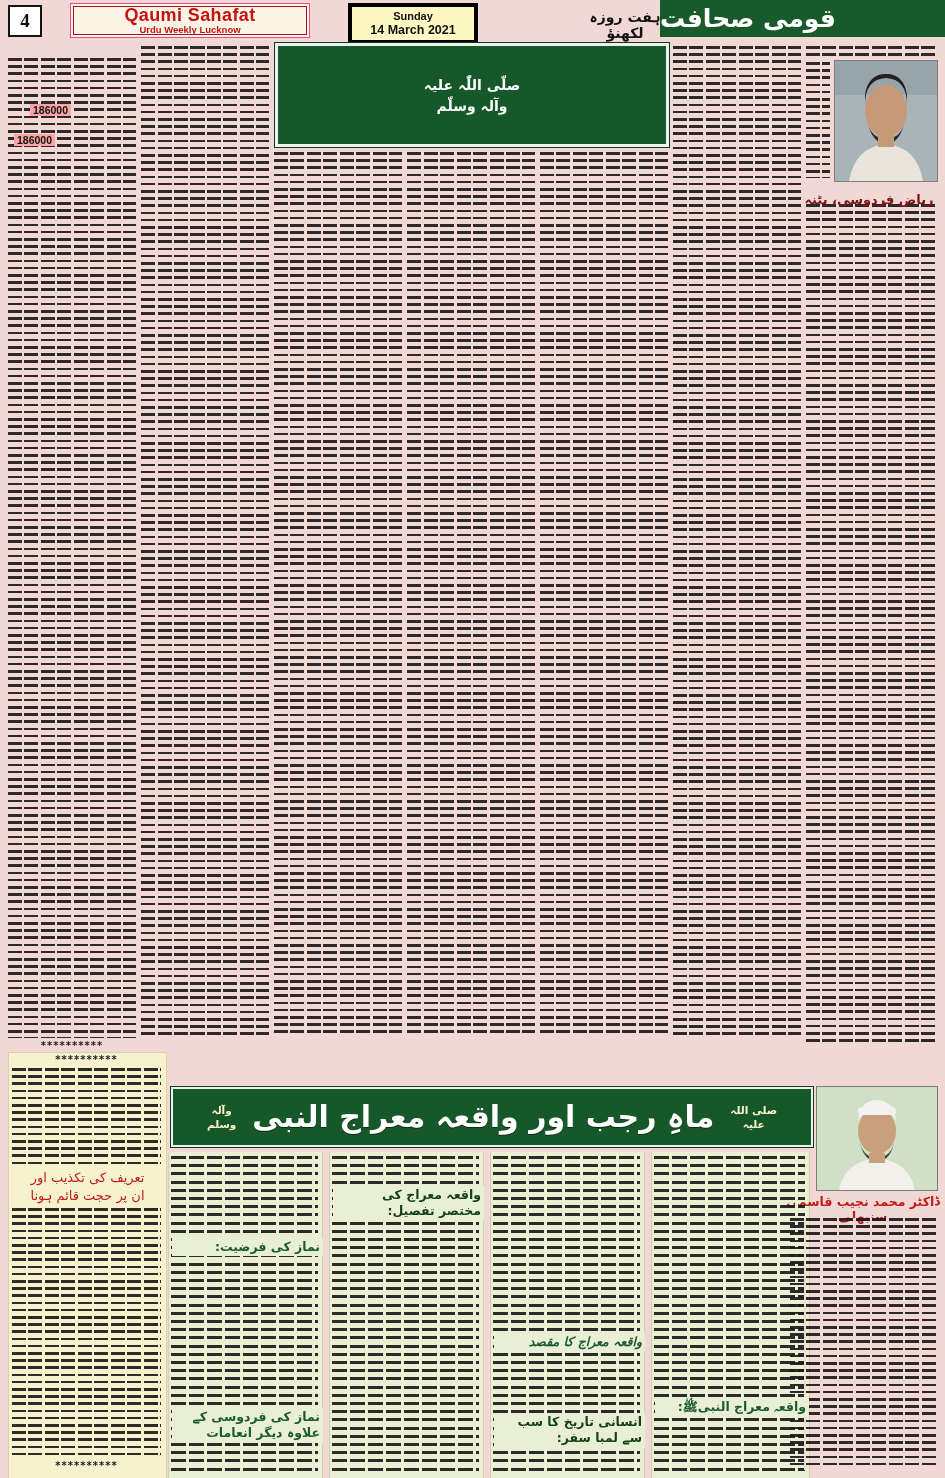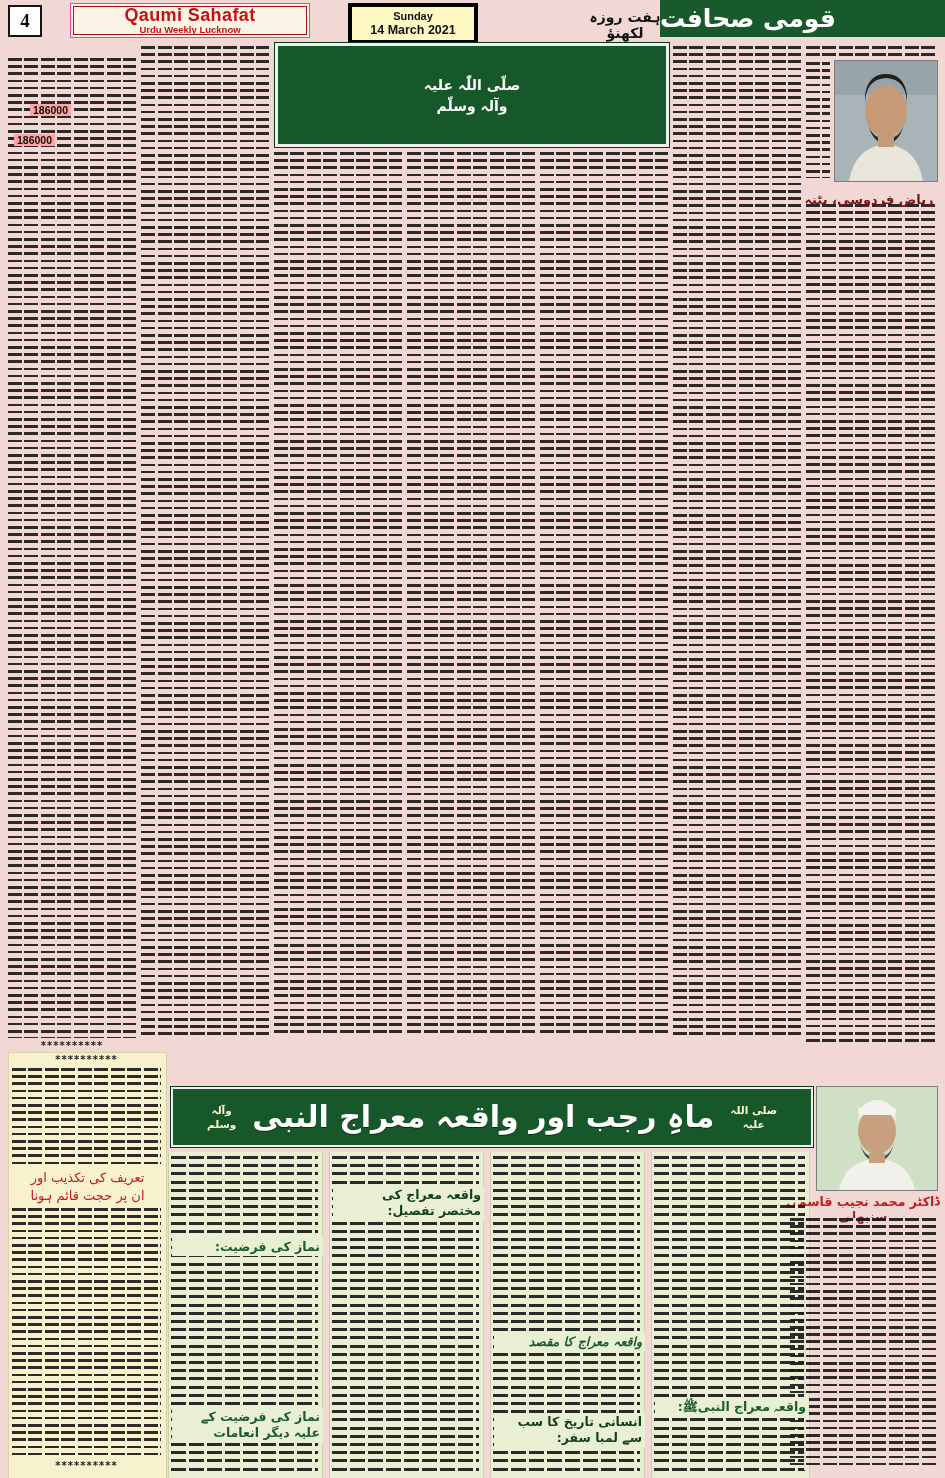--- a/index.html
+++ b/index.html
@@ -207,17 +207,17 @@
 
 <div class="stars" style="left:8px;top:1054px;width:157px;">**********</div>
 <div class="stars" style="left:8px;top:1460px;width:157px;">**********</div>
 
 <div class="redhead" style="left:12px;top:1168px;width:147px;">
   <div>تعریف کی تکذیب اور</div>
   <div>ان پر حجت قائم ہونا</div>
 </div>
 
 <div class="uh" style="left:172px;top:1238px;width:145px;">نماز کی فرضیت:</div>
-<div class="uh" style="left:172px;top:1408px;width:145px;">نماز کی فرضیت کے علیہ دیگر انعامات</div>
+<div class="uh" style="left:172px;top:1408px;width:145px;">نماز کی فردوسی کے علاوہ دیگر انعامات</div>
 <div class="uh boldblk" style="left:333px;top:1186px;width:145px;">واقعہ معراج کی مختصر تفصیل:</div>
 <div class="uh" style="left:494px;top:1333px;width:145px;font-style:italic;">واقعہ معراج کا مقصد</div>
 <div class="uh boldblk" style="left:494px;top:1413px;width:145px;">انسانی تاریخ کا سب سے لمبا سفر:</div>
 <div class="uh" style="left:655px;top:1398px;width:148px;">واقعہ معراج النبیﷺ:</div>
 
 </body></html>

